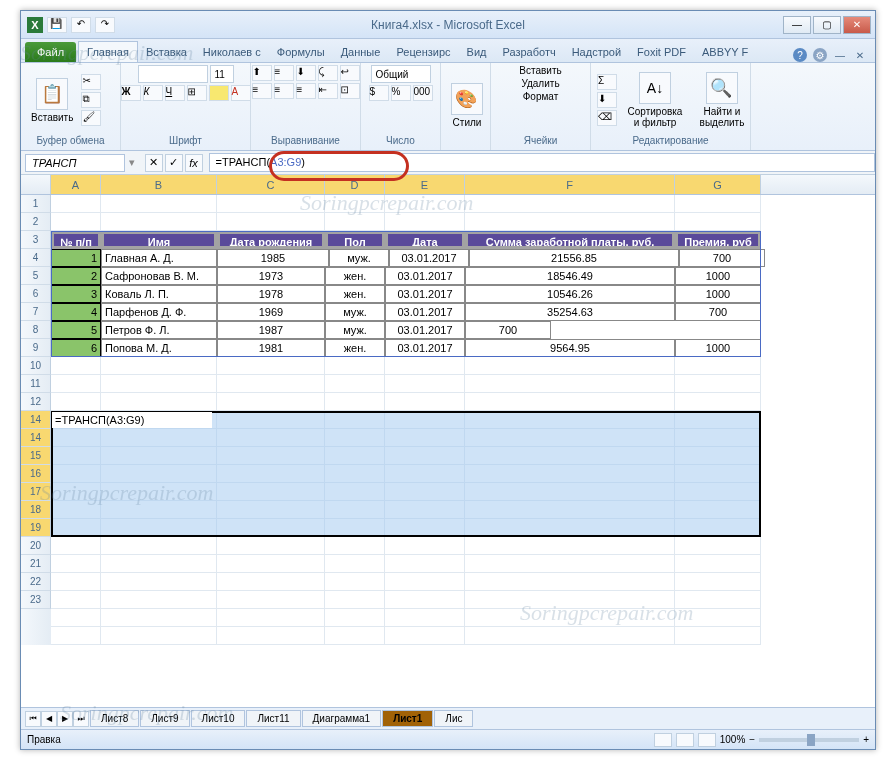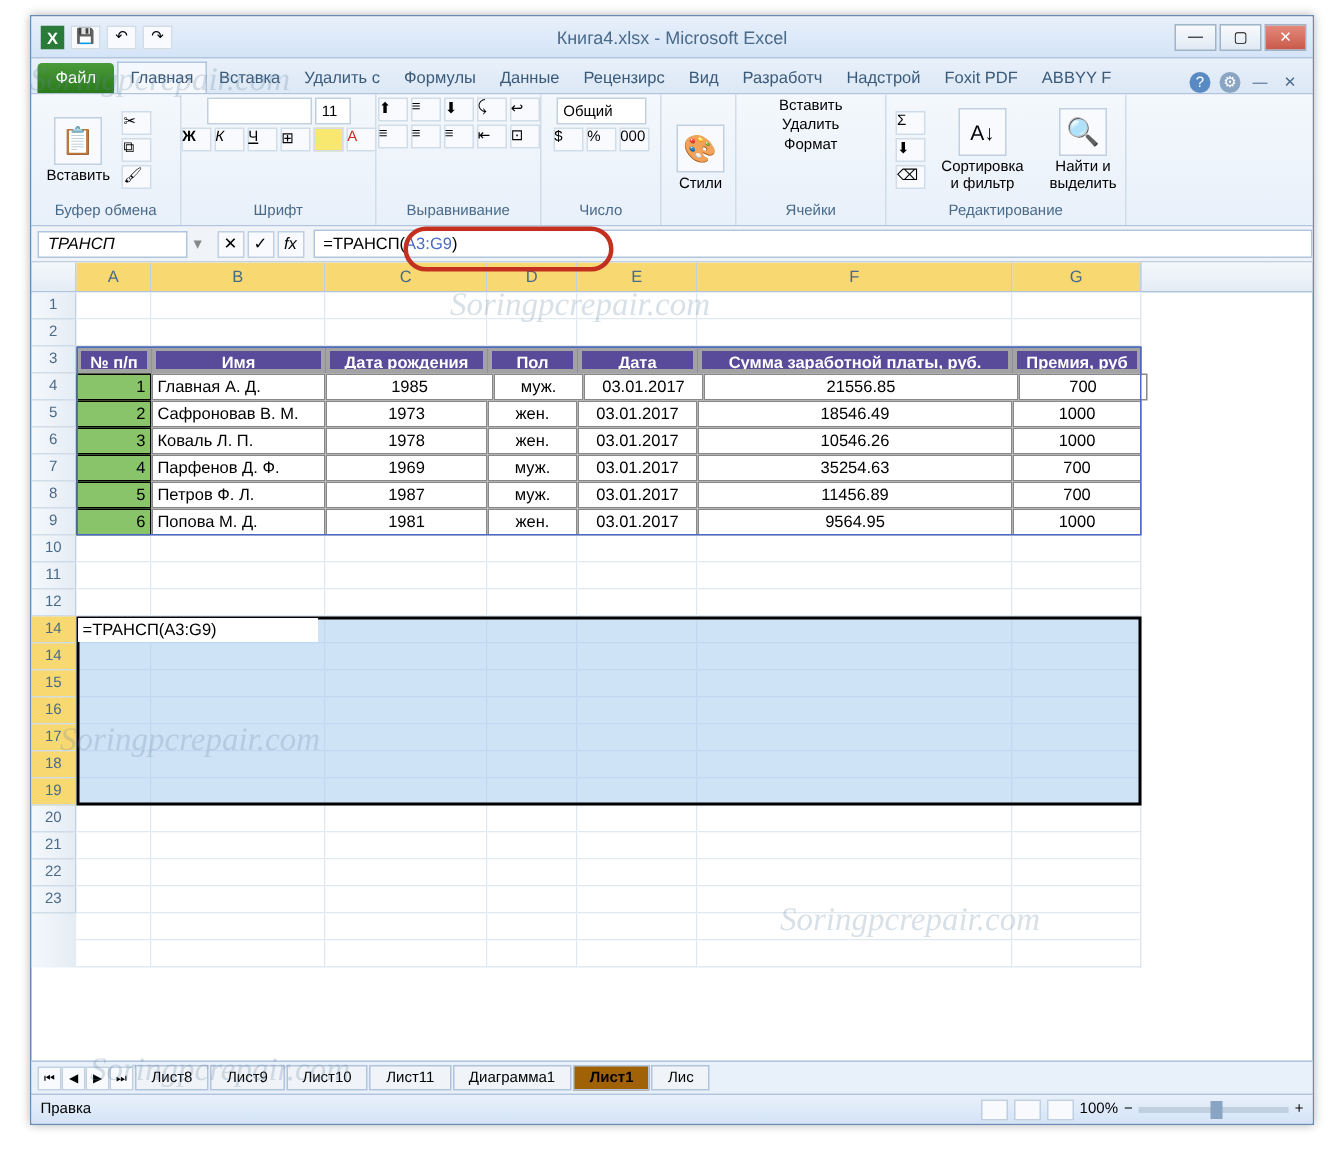--- a/index.html
+++ b/index.html
@@ -86,21 +86,21 @@
       <div class="tb-btn">—</div>
       <div class="tb-btn">▢</div>
       <div class="tb-btn tb-close">✕</div>
     </div>
   </div>
 
   <div class="ribbon-tabs">
     <div class="file-tab">Файл</div>
     <div class="rtab active">Главная</div>
     <div class="rtab">Вставка</div>
-    <div class="rtab">Удалить с</div>
+    <div class="rtab">Николаев с</div>
     <div class="rtab">Формулы</div>
     <div class="rtab">Данные</div>
     <div class="rtab">Рецензирс</div>
     <div class="rtab">Вид</div>
     <div class="rtab">Разработч</div>
     <div class="rtab">Надстрой</div>
     <div class="rtab">Foxit PDF</div>
     <div class="rtab">ABBYY F</div>
     <div class="help-icons">
       <span>?</span>
@@ -326,21 +326,20 @@
             <div class="cell data center" style="width: 80px;">03.01.2017</div>
             <div class="cell data center" style="width: 210px;">35254.63</div>
             <div class="cell data center" style="width: 86px;">700</div>
           </div>
           <div class="row">
             <div class="cell num" style="width: 50px;">5</div>
             <div class="cell data" style="width: 116px;">Петров Ф. Л.</div>
             <div class="cell data center" style="width: 108px;">1987</div>
             <div class="cell data center" style="width: 60px;">муж.</div>
             <div class="cell data center" style="width: 80px;">03.01.2017</div>
-            <div class="cell data center" style="width: 210px;">11456.89</div>
             <div class="cell data center" style="width: 86px;">700</div>
           </div>
           <div class="row">
             <div class="cell num" style="width: 50px;">6</div>
             <div class="cell data" style="width: 116px;">Попова М. Д.</div>
             <div class="cell data center" style="width: 108px;">1981</div>
             <div class="cell data center" style="width: 60px;">жен.</div>
             <div class="cell data center" style="width: 80px;">03.01.2017</div>
             <div class="cell data center" style="width: 210px;">9564.95</div>
             <div class="cell data center" style="width: 86px;">1000</div>

